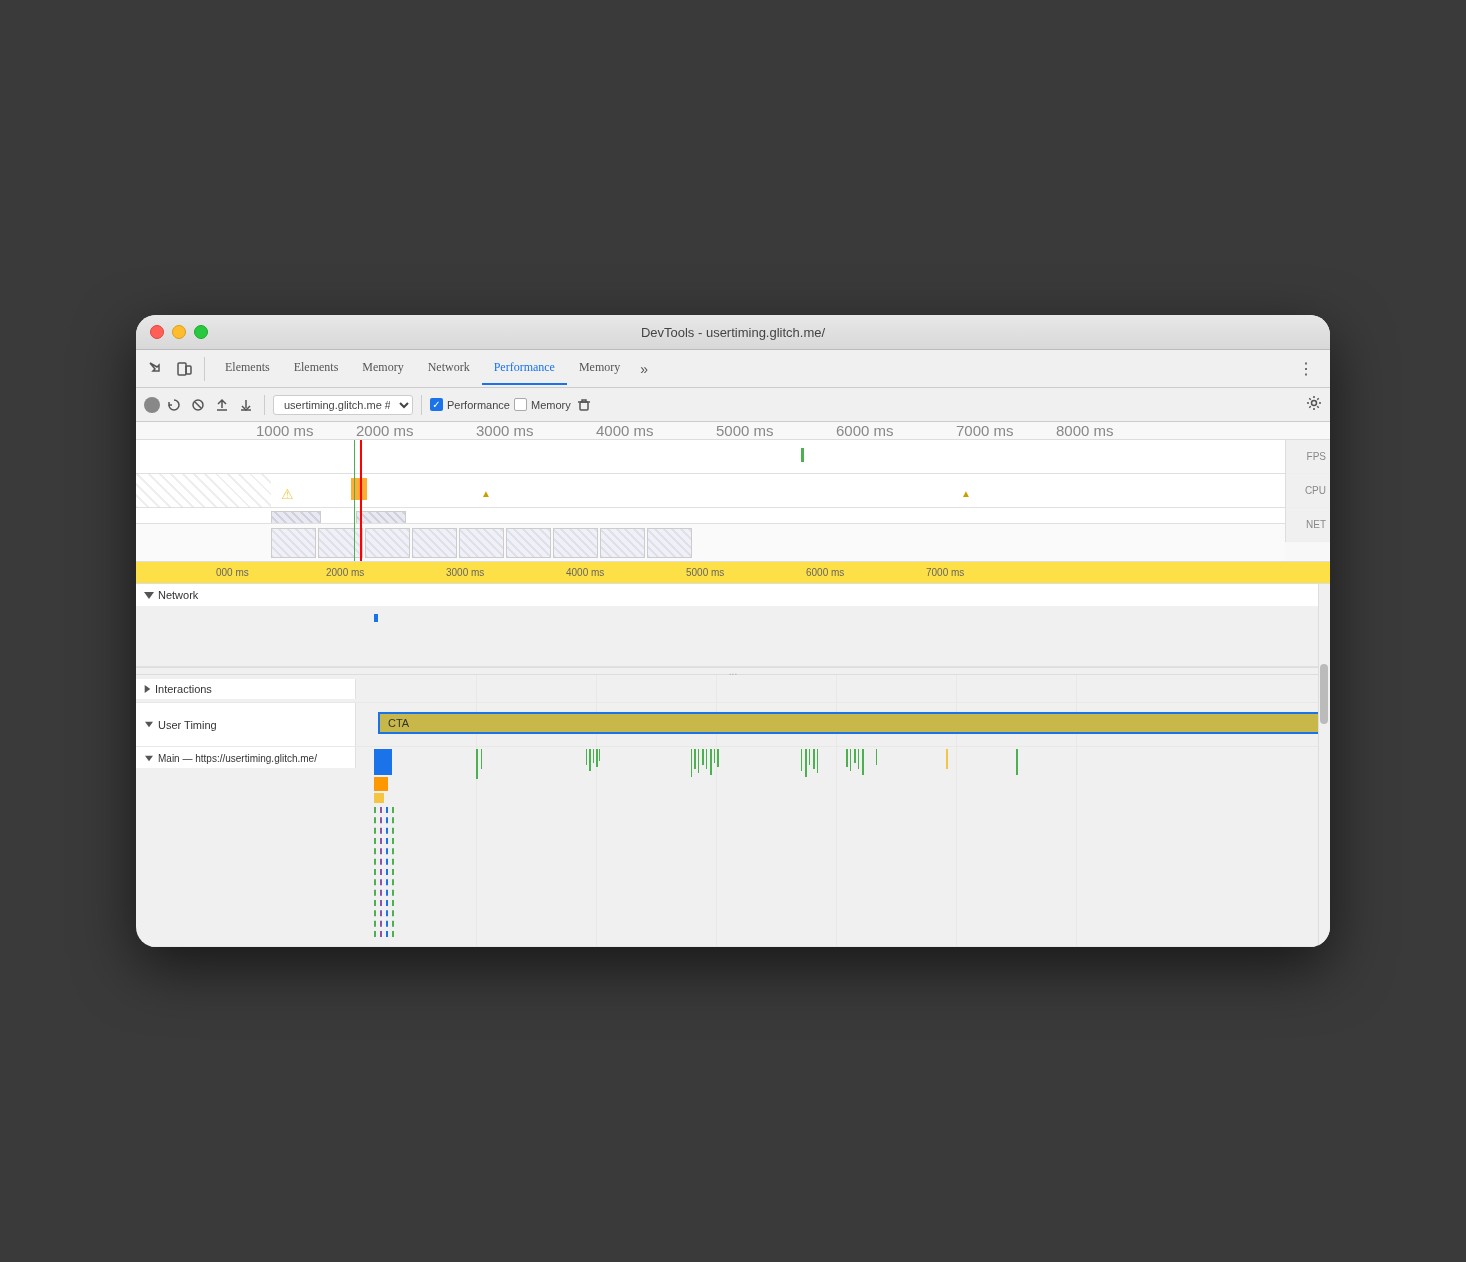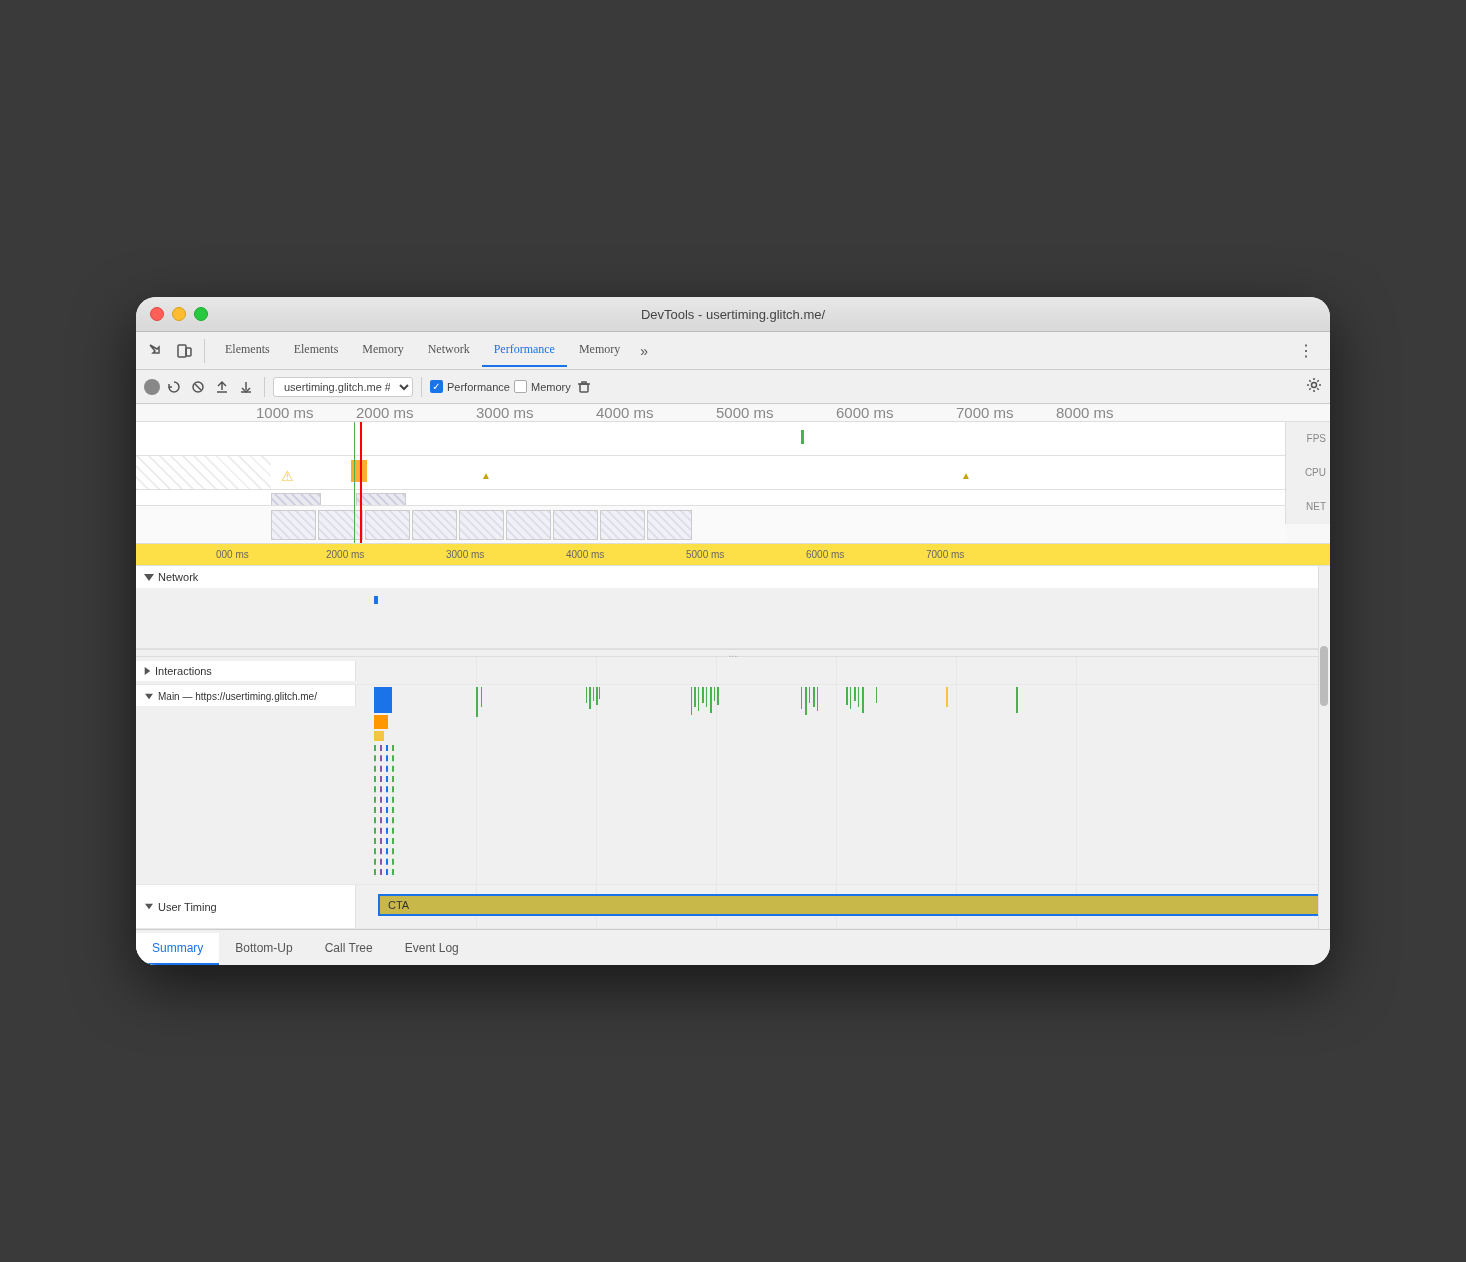--- a/index.html
+++ b/index.html
@@ -606,20 +606,39 @@
           <span class="triangle-right" style="transform:scale(0.8);"></span>
           <span>Interactions</span>
         </div>
         <div class="track-content" style="position:relative; height:28px;">
           <div class="grid-line" style="left:120px;"></div>
           <div class="grid-line" style="left:240px;"></div>
           <div class="grid-line" style="left:360px;"></div>
           <div class="grid-line" style="left:480px;"></div>
           <div class="grid-line" style="left:600px;"></div>
           <div class="grid-line" style="left:720px;"></div>
+        </div>
+      </div>
+
+      <div class="track-row user-timing-track" style="height:44px;">
+        <div class="track-label" style="align-self:stretch; display:flex; align-items:center;">
+          <span class="triangle-down" style="transform:scale(0.8);"></span>
+          <span>User Timing</span>
+        </div>
+        <div class="track-content" style="position:relative; height:44px;">
+          <div class="grid-line" style="left:120px;"></div>
+          <div class="grid-line" style="left:240px;"></div>
+          <div class="grid-line" style="left:360px;"></div>
+          <div class="grid-line" style="left:480px;"></div>
+          <div class="grid-line" style="left:600px;"></div>
+          <div class="grid-line" style="left:720px;"></div>
+
+          <div class="cta-bar" style="left:22px; right:5px;">
+            <span>CTA</span>
+          </div>
         </div>
       </div>
 
       <div class="track-row main-track" style="height:200px; align-items:flex-start;">
         <div class="track-label" style="align-self:flex-start; padding-top:6px;">
           <span class="triangle-down" style="transform:scale(0.8);"></span>
           <span style="font-size:10px;">Main — https://usertiming.glitch.me/</span>
         </div>
         <div class="track-content" style="position:relative; height:200px; overflow:hidden;">
           <div class="grid-line" style="left:120px;"></div>
@@ -668,45 +687,20 @@
 
           <div style="position:absolute; left:660px; top:2px; width:2px; height:26px; background:#4caf50;"></div>
 
           <div style="position:absolute; left:18px; top:60px; width:2px; height:130px; border-left:2px dashed #4caf50;"></div>
           <div style="position:absolute; left:24px; top:60px; width:2px; height:130px; border-left:2px dashed #8855aa;"></div>
           <div style="position:absolute; left:30px; top:60px; width:2px; height:130px; border-left:2px dashed #1a73e8;"></div>
           <div style="position:absolute; left:36px; top:60px; width:2px; height:130px; border-left:2px dashed #4caf50;"></div>
         </div>
       </div>
 
-      <div class="track-row user-timing-track" style="height:44px;">
-        <div class="track-label" style="align-self:stretch; display:flex; align-items:center;">
-          <span class="triangle-down" style="transform:scale(0.8);"></span>
-          <span>User Timing</span>
-        </div>
-        <div class="track-content" style="position:relative; height:44px;">
-          <div class="grid-line" style="left:120px;"></div>
-          <div class="grid-line" style="left:240px;"></div>
-          <div class="grid-line" style="left:360px;"></div>
-          <div class="grid-line" style="left:480px;"></div>
-          <div class="grid-line" style="left:600px;"></div>
-          <div class="grid-line" style="left:720px;"></div>
-
-          <div class="cta-bar" style="left:22px; right:5px;">
-            <span>CTA</span>
-          </div>
-        </div>
-      </div>
-
       <div class="right-scrollbar">
         <div class="scrollbar-thumb" style="top:80px; height:60px;"></div>
       </div>
     </div>
   </div>
 
-  <div class="bottom-tabs">
-    <div class="bottom-tab active">Summary</div>
-    <div class="bottom-tab">Bottom-Up</div>
-    <div class="bottom-tab">Call Tree</div>
-    <div class="bottom-tab">Event Log</div>
-  </div>
 
 </div>
 
 </body></html>

